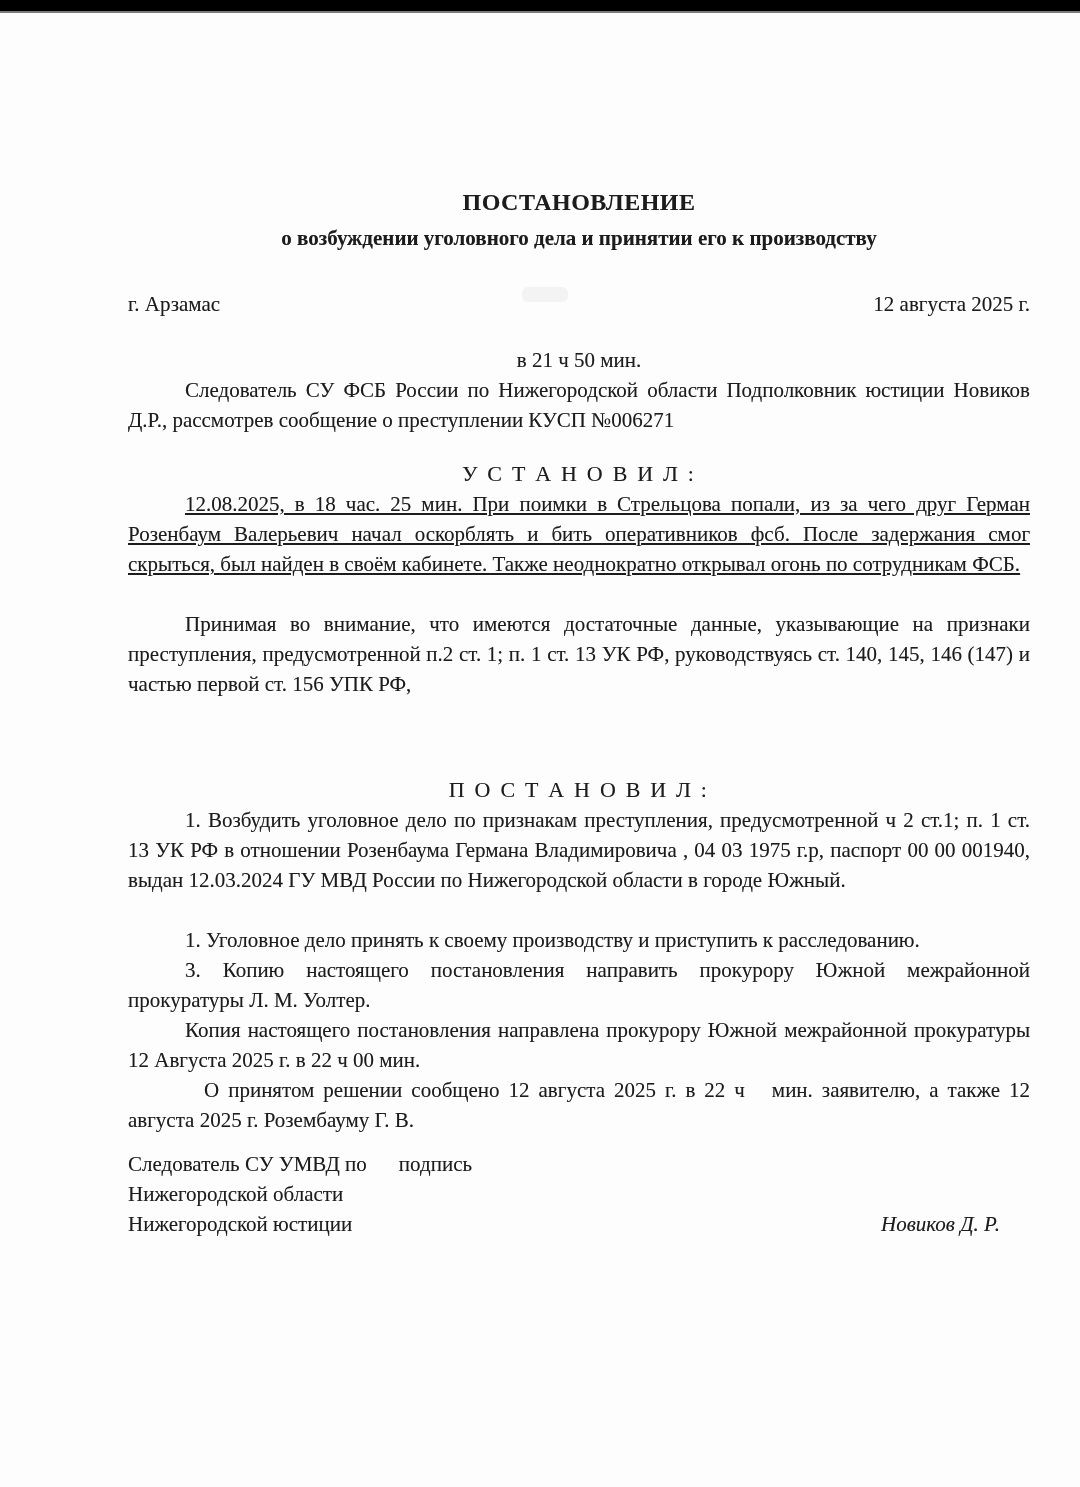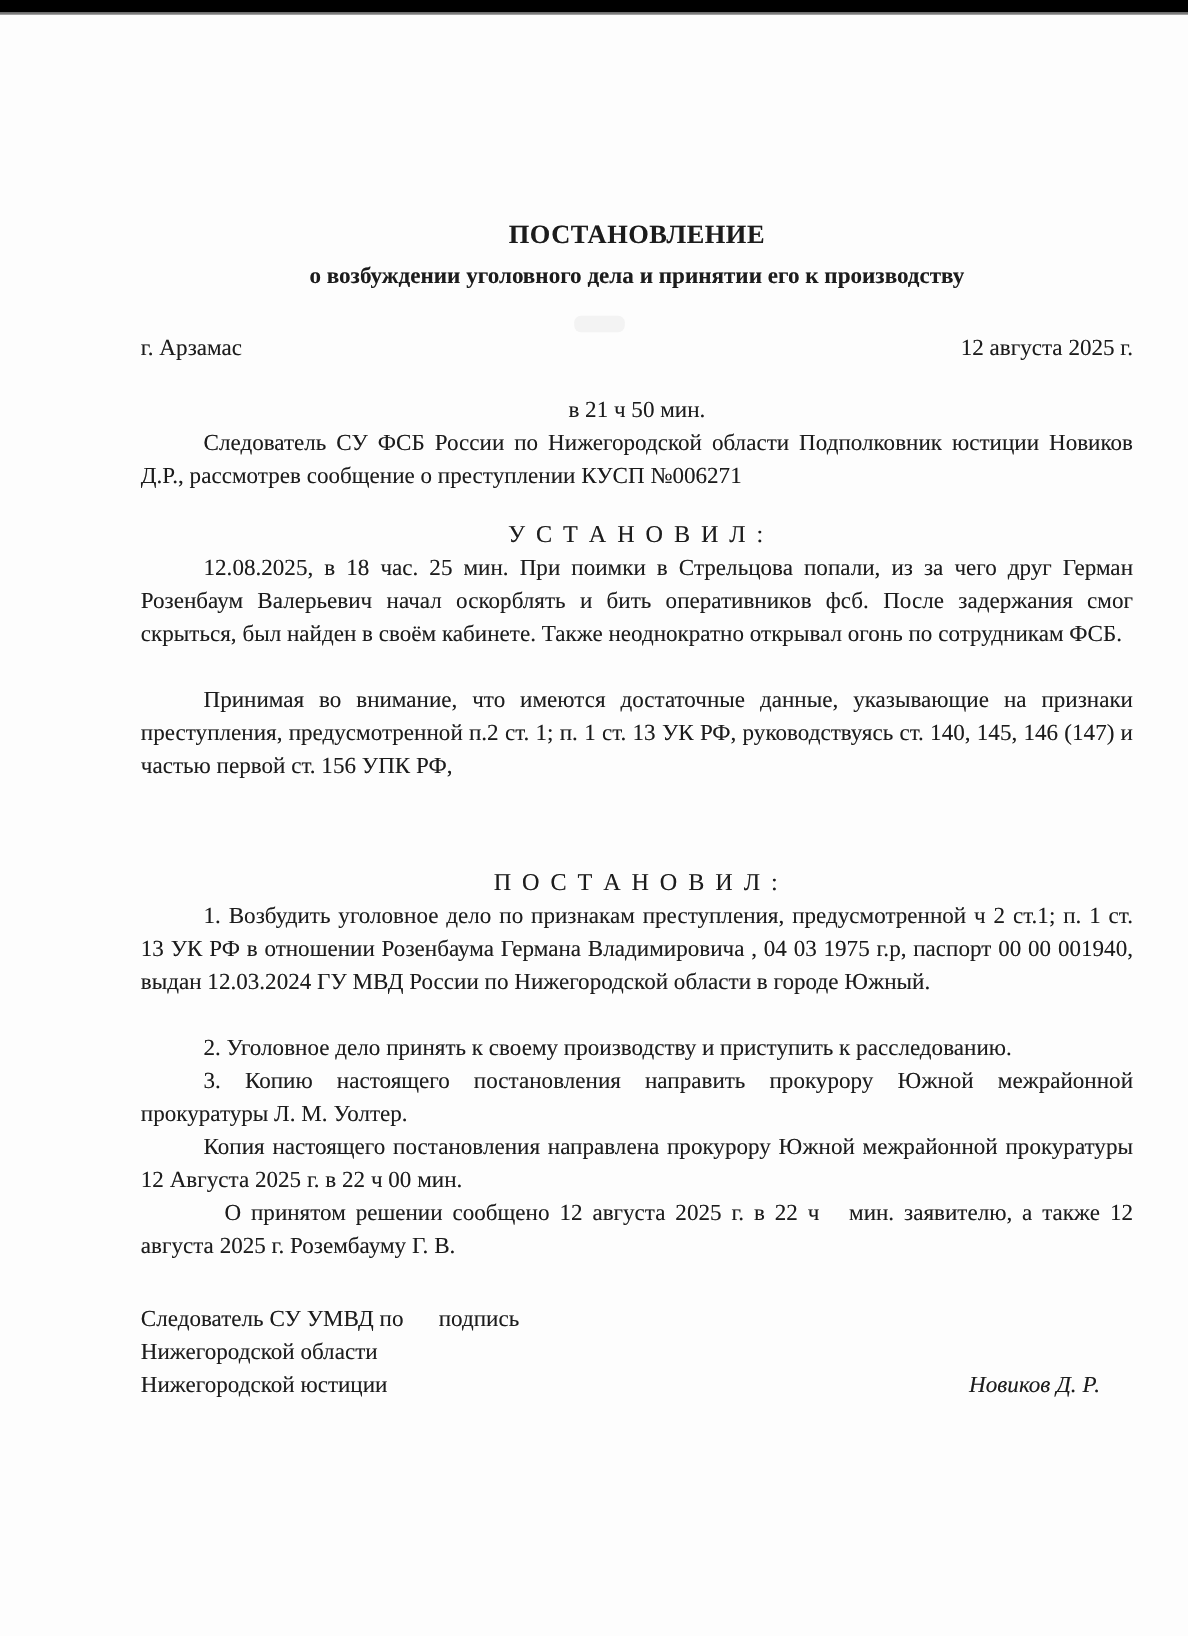--- a/index.html
+++ b/index.html
@@ -31,21 +31,21 @@
     width: 46px;
     height: 15px;
     background: #f3f3f3;
     border-radius: 6px;
   }
   .content {
     position: absolute;
     top: 13px;
     left: 0;
     width: 1080px;
-    padding: 16px 50px 0 128px;
+    padding: 4px 50px 0 128px;
     box-sizing: border-box;
     font-size: 21px;
     line-height: 30px;
     text-shadow: 0 0 0.5px rgba(0,0,0,0.35);
   }
   .doc-title {
     margin: 170px 0 0 0;
     font-size: 24px;
     line-height: 30px;
     font-weight: bold;
@@ -71,37 +71,37 @@
     text-align: center;
   }
   p.para {
     margin: 0;
     text-align: justify;
   }
   .indent { text-indent: 57px; }
   .indent-lg { text-indent: 76px; }
   .mt-intro { margin-top: 22px; }
   .mt-heading { margin-top: 24px; }
-  .mt-body { margin-top: 24px; }
+  .mt-body { margin-top: 24px; text-decoration: underline; }
   .mt-considering { margin-top: 45px; }
   .mt-resolved { margin-top: 76px; }
   .mt-items { margin-top: 18px; }
   .mt-notify { margin-top: 15px; }
   .minh-2 { min-height: 60px; }
   .minh-3 { min-height: 90px; }
   .minh-4 { min-height: 120px; }
   .section-heading {
     text-align: center;
     font-size: 22px;
     line-height: 30px;
     letter-spacing: 0.10em;
   }
   .pre { white-space: pre-wrap; }
   .signature-block {
-    margin-top: 36px;
+    margin-top: 14px;
   }
   .sig-line {
     line-height: 30px;
   }
   .sig-line.spread {
     display: flex;
     justify-content: space-between;
   }
   .sig-podpis {
     margin-left: 32px;
@@ -139,21 +139,21 @@
     <div class="section-heading mt-heading">У С Т А Н О В И Л :</div>
 
     <p class="para indent mt-body minh-4">12.08.2025, в 18 час. 25 мин. При поимки в Стрельцова попали, из за чего друг Герман Розенбаум Валерьевич начал оскорблять и бить оперативников фсб. После задержания смог скрыться, был найден в своём кабинете. Также неоднократно открывал огонь по сотрудникам ФСБ.</p>
 
     <p class="para indent mt-considering minh-3">Принимая во внимание, что имеются достаточные данные, указывающие на признаки преступления, предусмотренной п.2 ст. 1; п. 1 ст. 13 УК РФ, руководствуясь ст. 140, 145, 146 (147) и частью первой ст. 156 УПК РФ,</p>
 
     <div class="section-heading mt-resolved">П О С Т А Н О В И Л :</div>
 
     <p class="para indent mt-items minh-4">1. Возбудить уголовное дело по признакам преступления, предусмотренной ч 2 ст.1; п. 1 ст. 13 УК РФ в отношении Розенбаума Германа Владимировича , 04 03 1975 г.р, паспорт 00 00 001940, выдан 12.03.2024 ГУ МВД России по Нижегородской области в городе Южный.</p>
 
-    <p class="para indent">2. Уголовное дело принять к своему производству и приступить к расследованию.</p>
+    <p class="para indent">1. Уголовное дело принять к своему производству и приступить к расследованию.</p>
 
     <p class="para indent minh-2">3. Копию настоящего постановления направить прокурору Южной межрайонной прокуратуры Л. М. Уолтер.</p>
 
     <p class="para indent minh-2">Копия настоящего постановления направлена прокурору Южной межрайонной прокуратуры 12 Августа 2025 г. в 22 ч 00 мин.</p>
 
     <p class="para indent-lg mt-notify minh-2 pre">О принятом решении сообщено 12 августа 2025 г. в 22 ч   мин. заявителю, а также 12 августа 2025 г. Розембауму Г. В.</p>
 
     <div class="signature-block">
       <div class="sig-line">
         <span>Следователь СУ УМВД по</span><span class="sig-podpis">подпись</span>

